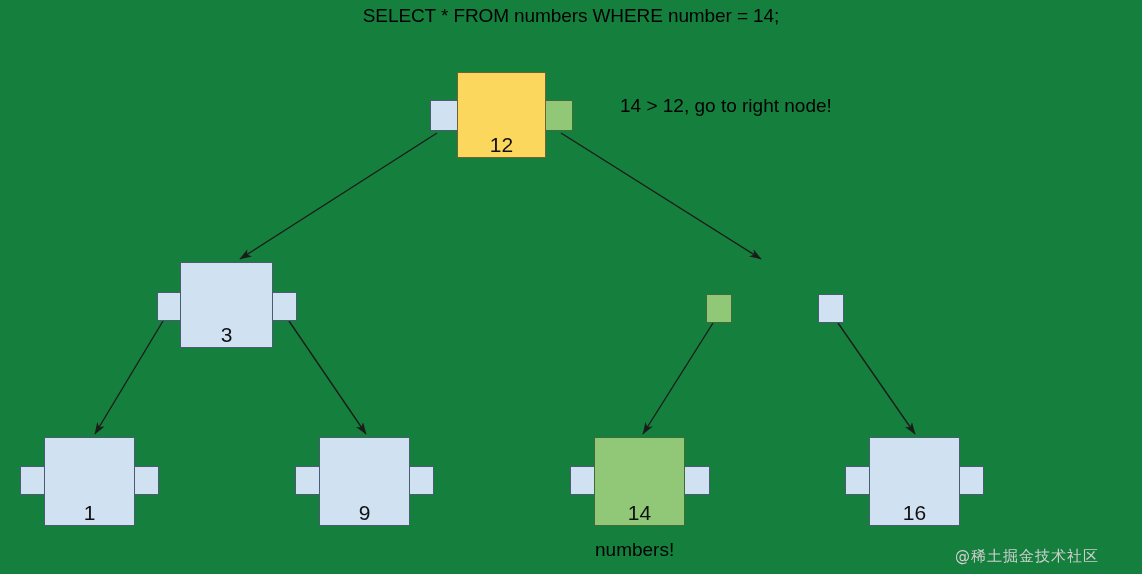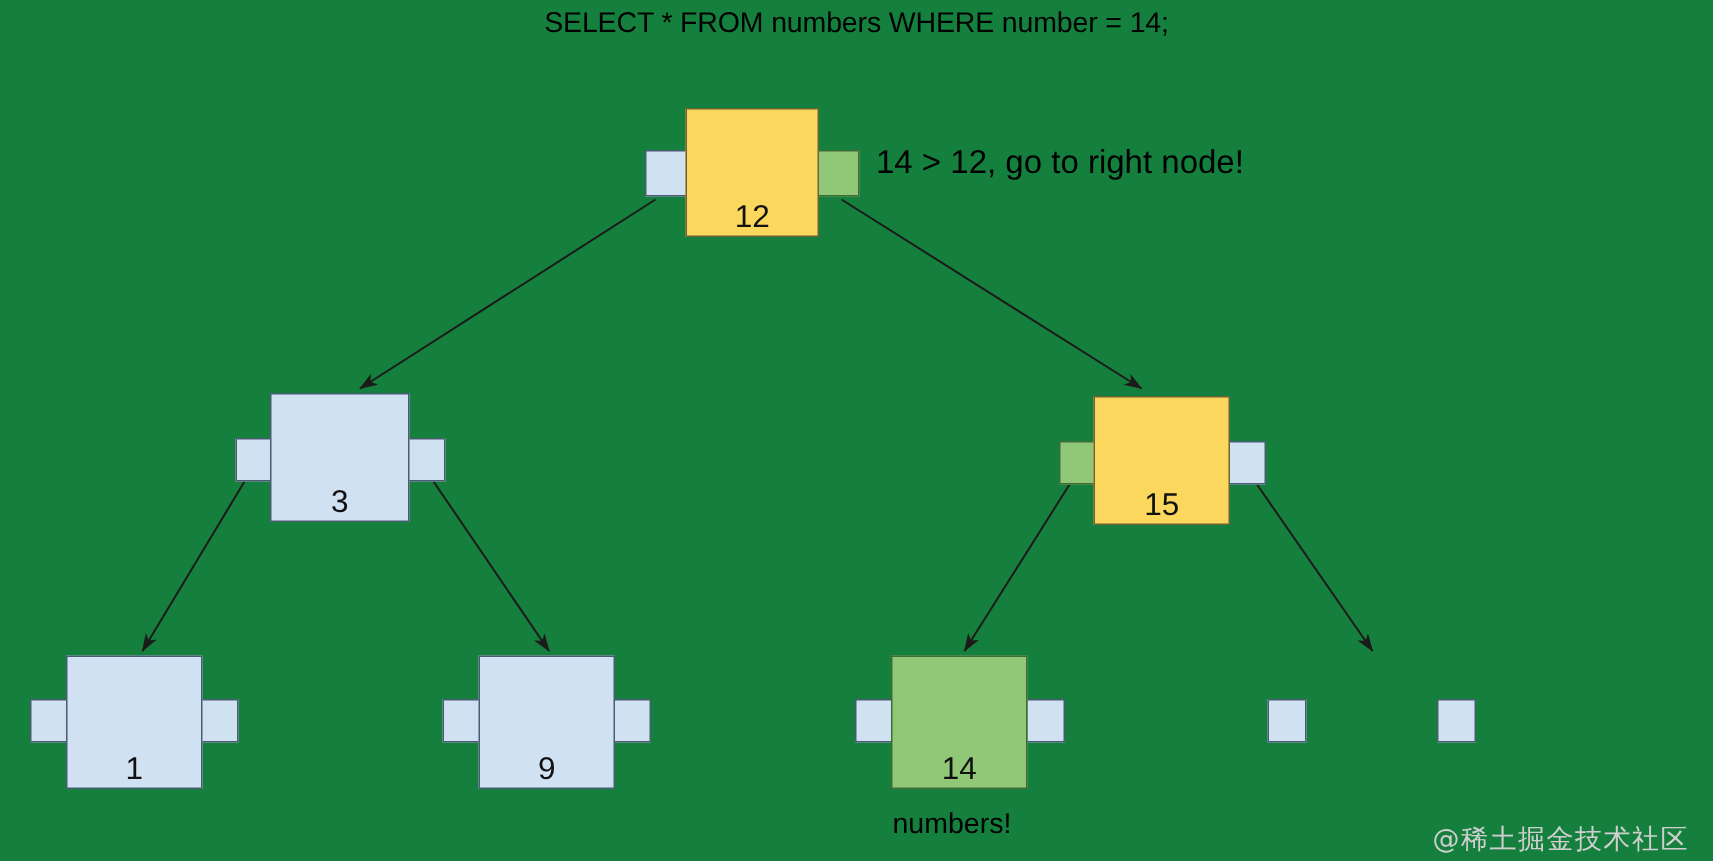--- a/index.html
+++ b/index.html
@@ -54,33 +54,34 @@
     position: absolute;
     box-sizing: border-box;
     border: 1.4px solid #46586e;
     z-index: 2;
   }
   .stub.blue   { background: #d0e1f2; border-color: #4a5c72; }
   .stub.green  { background: #91c877; border-color: #3f6b38; }
 
   .annot {
     position: absolute;
-    font-size: 22px;
+    font-size: 19px;
     color: #000000;
     white-space: nowrap;
+    margin-left: 36px;
   }
   .caption {
     position: absolute;
     font-size: 19px;
     color: #000000;
     white-space: nowrap;
   }
   .watermark {
     position: absolute;
-    font-size: 18px;
+    font-size: 15px;
     color: #cfcfcf;
     white-space: nowrap;
     font-family: "DejaVu Sans", sans-serif;
     letter-spacing: 1px;
   }
 </style>
 </head>
 <body>
 
 <div id="canvas">
@@ -112,23 +113,20 @@
   <div class="annot" style="left:584px; top:95px;">14 &gt; 12, go to right node!</div>
 
   <div class="stub blue" style="left:157px; top:292px; width:26px; height:29px;"></div>
   <div class="stub blue" style="left:271px; top:292px; width:26px; height:29px;"></div>
   <div class="node blue" style="left:180px; top:262px; width:93px; height:86px;">
     <span>3</span>
   </div>
 
   <div class="stub green" style="left:706px; top:294px; width:26px; height:29px;"></div>
   <div class="stub blue" style="left:818px; top:294px; width:26px; height:29px;"></div>
-  <div class="node yellow" style="left:729px; top:264px; width:91px; height:86px;">
-    <span>15</span>
-  </div>
 
   <div class="stub blue" style="left:20px; top:466px; width:26px; height:29px;"></div>
   <div class="stub blue" style="left:133px; top:466px; width:26px; height:29px;"></div>
   <div class="node blue" style="left:44px; top:437px; width:91px; height:89px;">
     <span>1</span>
   </div>
 
   <div class="stub blue" style="left:295px; top:466px; width:26px; height:29px;"></div>
   <div class="stub blue" style="left:408px; top:466px; width:26px; height:29px;"></div>
   <div class="node blue" style="left:319px; top:437px; width:91px; height:89px;">
@@ -137,16 +135,19 @@
 
   <div class="stub blue" style="left:570px; top:466px; width:26px; height:29px;"></div>
   <div class="stub blue" style="left:684px; top:466px; width:26px; height:29px;"></div>
   <div class="node green" style="left:594px; top:437px; width:91px; height:89px;">
     <span>14</span>
   </div>
   <div class="caption" style="left:595px; top:539px;">numbers!</div>
 
   <div class="stub blue" style="left:845px; top:466px; width:26px; height:29px;"></div>
   <div class="stub blue" style="left:958px; top:466px; width:26px; height:29px;"></div>
+  <div class="node blue" style="left:869px; top:437px; width:91px; height:89px;">
+    <span>16</span>
+  </div>
 
   <div class="watermark" style="left:955px; top:547px;">@稀土掘金技术社区</div>
 
 </div>
 
 </body></html>

